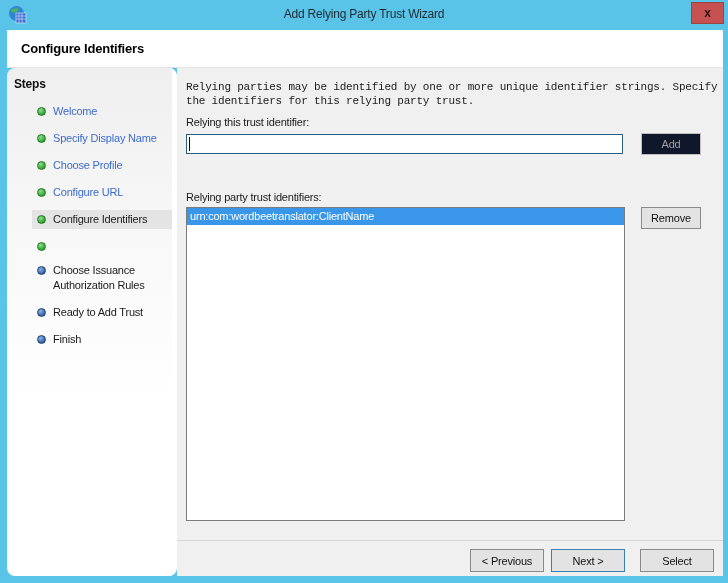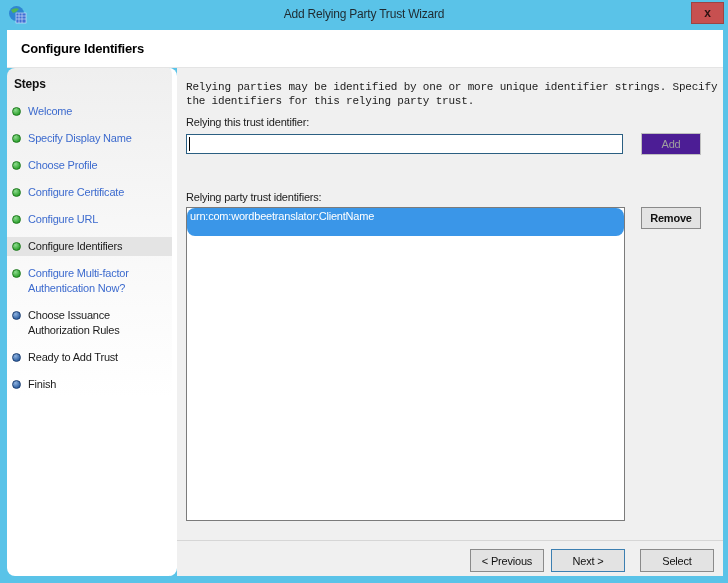--- a/index.html
+++ b/index.html
@@ -43,21 +43,21 @@
     background:linear-gradient(180deg,#efefef 0%,#f7f7f7 30%,#ffffff 65%);
     border-right:5px solid #ffffff;
     border-radius:8px;
   }
   .steps-title {
     padding:9px 8px 11px 7px; font-size:12px; font-weight:bold; color:#111;
   }
   .steps-list { list-style:none; }
   .step {
     display:flex; gap:7px; align-items:flex-start;
-    padding:2px 6px 2px 5px; margin-bottom:8px; line-height:15px;
+    padding:2px 6px 2px 5px; margin-bottom:8px; line-height:15px;margin-left:25px;
   }
   .step[data-state="current"] { background:#e4e4e4; }
   .step[data-state="link"] .step-label { color:var(--link); }
   .step-dot {
     flex:0 0 auto; width:9px; height:9px; border-radius:50%;
     margin-top:3px; border:1px solid #555;
   }
   .step-dot[data-dot="green"] {
     background:radial-gradient(circle at 35% 30%, #8fdc8f 0%, var(--dot_green) 75%);
     border-color:#1d7a1d;
@@ -80,33 +80,33 @@
     font-family:"Liberation Sans", sans-serif; font-size:11px; padding:2px 3px;
   }
   .caret { position:absolute; left:12px; top:69px; width:1px; height:14px; background:#000; }
   .btn {
     font-family:"Liberation Sans", sans-serif; font-size:11px;
     background:#e3e3e3; border:1px solid #8a8a8a; color:#111; cursor:pointer;
     letter-spacing:-0.2px;
   }
   .add-btn {
     position:absolute; left:464px; top:65px; width:60px; height:22px;
-    background:#4c1d95; border:1px solid #bfbfbf; color:#9f9f9f;
+    background:#0f172a; border:1px solid #bfbfbf; color:#9f9f9f;
   }
   .example { position:absolute; left:9px; top:97px; color:#1b1b1b; }
   .label-identifiers { position:absolute; left:9px; top:123px; }
   .listbox {
     position:absolute; left:9px; top:139px; width:439px; height:314px;
     background:#ffffff; border:1px solid #7b7b7b; overflow:hidden;
   }
   .list-item {
-    height:28px; line-height:17px; padding-left:3px; font-size:11px;border-radius:8px;
+    height:17px; line-height:17px; padding-left:3px; font-size:11px;
   }
   .list-item.selected { background:var(--selection); color:#ffffff; }
-  .remove-btn { position:absolute; left:464px; top:139px; width:60px; height:22px;font-weight:bold; }
+  .remove-btn { position:absolute; left:464px; top:139px; width:60px; height:22px; }
   
   .footer {
     position:absolute; left:177px; top:540px; width:546px; height:36px;
     background:#f0f0f0; border-top:1px solid #d6d6d6;
   }
   .footer .btn { position:absolute; top:8px; width:74px; height:23px; }
   .prev-btn { left:293px; }
   .next-btn { left:374px; border:1px solid var(--next_border); }
   .cancel-btn { left:463px; }
 </style>
@@ -146,33 +146,28 @@
       <li class="step" data-state="link">
         <span class="step-dot" data-dot="green"></span>
         <span class="step-label">Specify Display Name</span>
       </li>
       <li class="step" data-state="link">
         <span class="step-dot" data-dot="green"></span>
         <span class="step-label">Choose Profile</span>
       </li>
       <li class="step" data-state="link">
         <span class="step-dot" data-dot="green"></span>
-        <span class="step-label">Configure Certificate</span>
-      </li>
-      <li class="step" data-state="link">
-        <span class="step-dot" data-dot="green"></span>
         <span class="step-label">Configure URL</span>
       </li>
       <li class="step" data-state="current">
         <span class="step-dot" data-dot="green"></span>
         <span class="step-label">Configure Identifiers</span>
       </li>
       <li class="step" data-state="link">
         <span class="step-dot" data-dot="green"></span>
-        <span class="step-label">Configure Multi-factor Authentication Now?</span>
       </li>
       <li class="step" data-state="future">
         <span class="step-dot" data-dot="blue"></span>
         <span class="step-label">Choose Issuance Authorization Rules</span>
       </li>
       <li class="step" data-state="future">
         <span class="step-dot" data-dot="blue"></span>
         <span class="step-label">Ready to Add Trust</span>
       </li>
       <li class="step" data-state="future">

